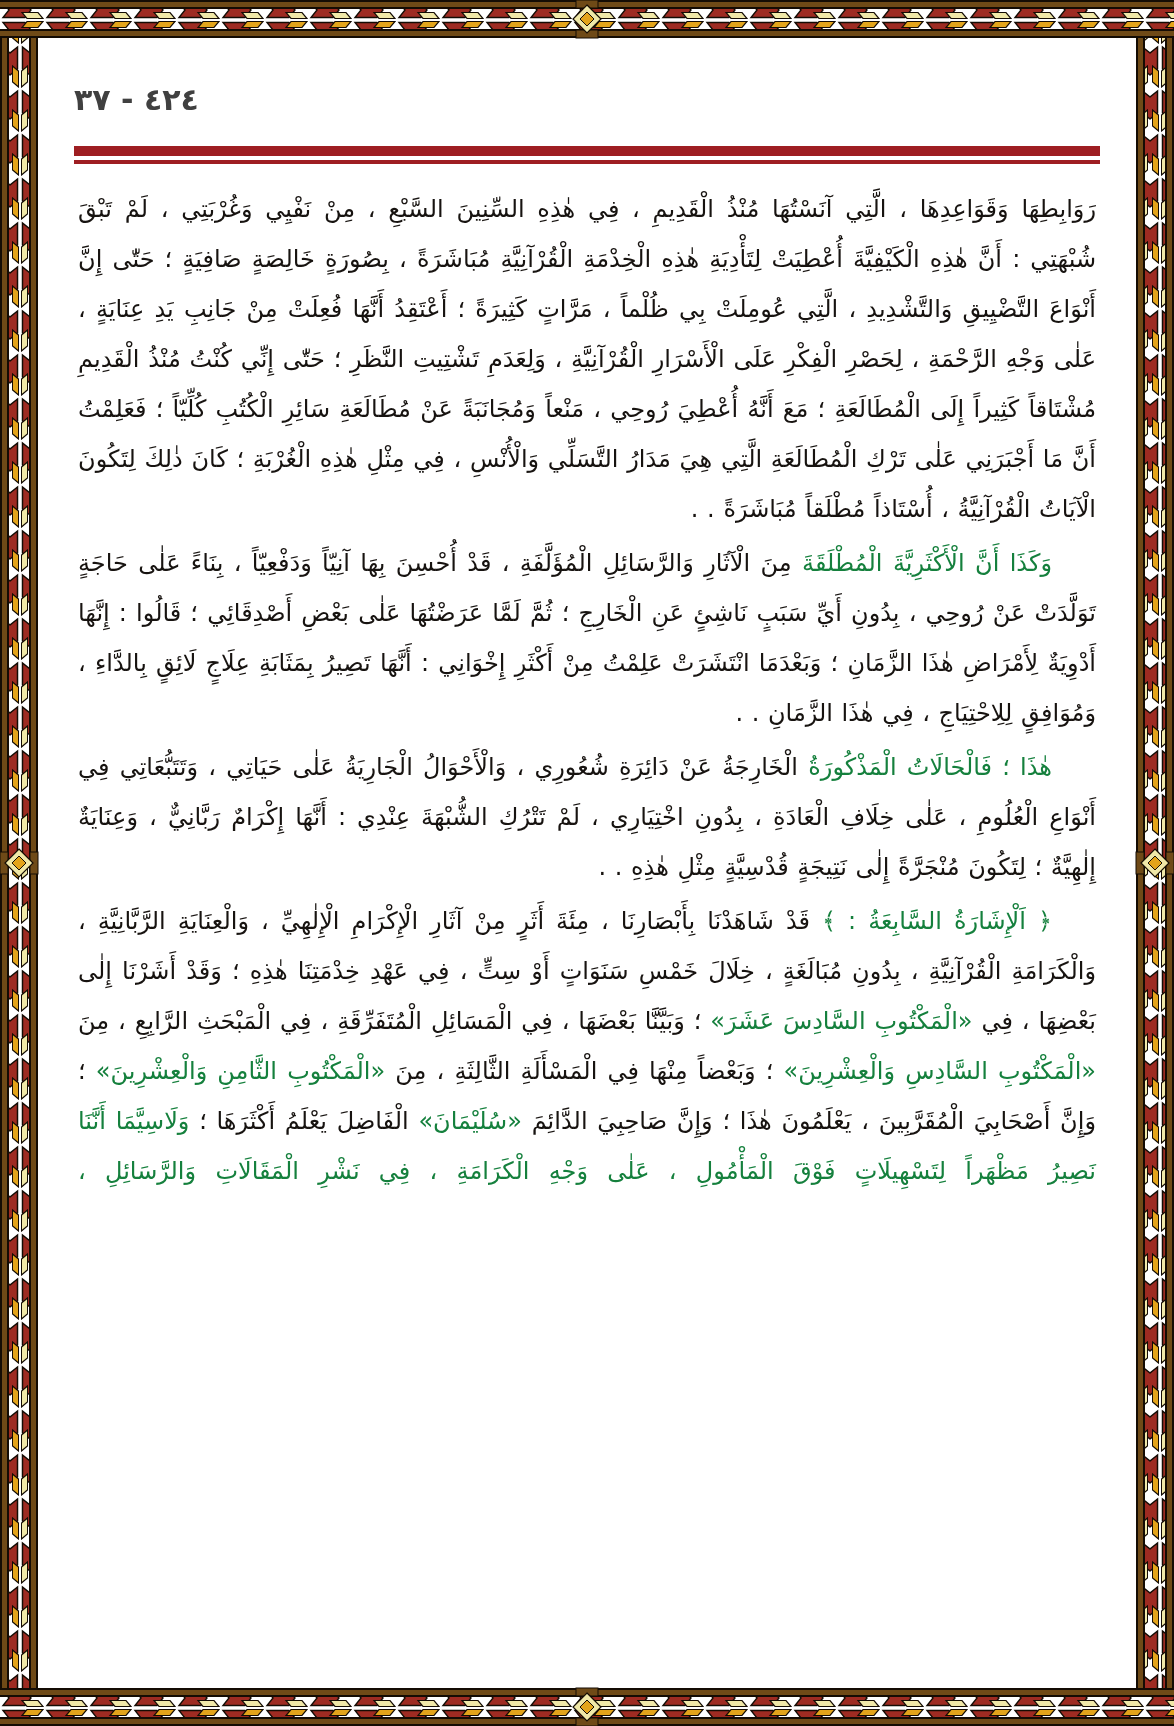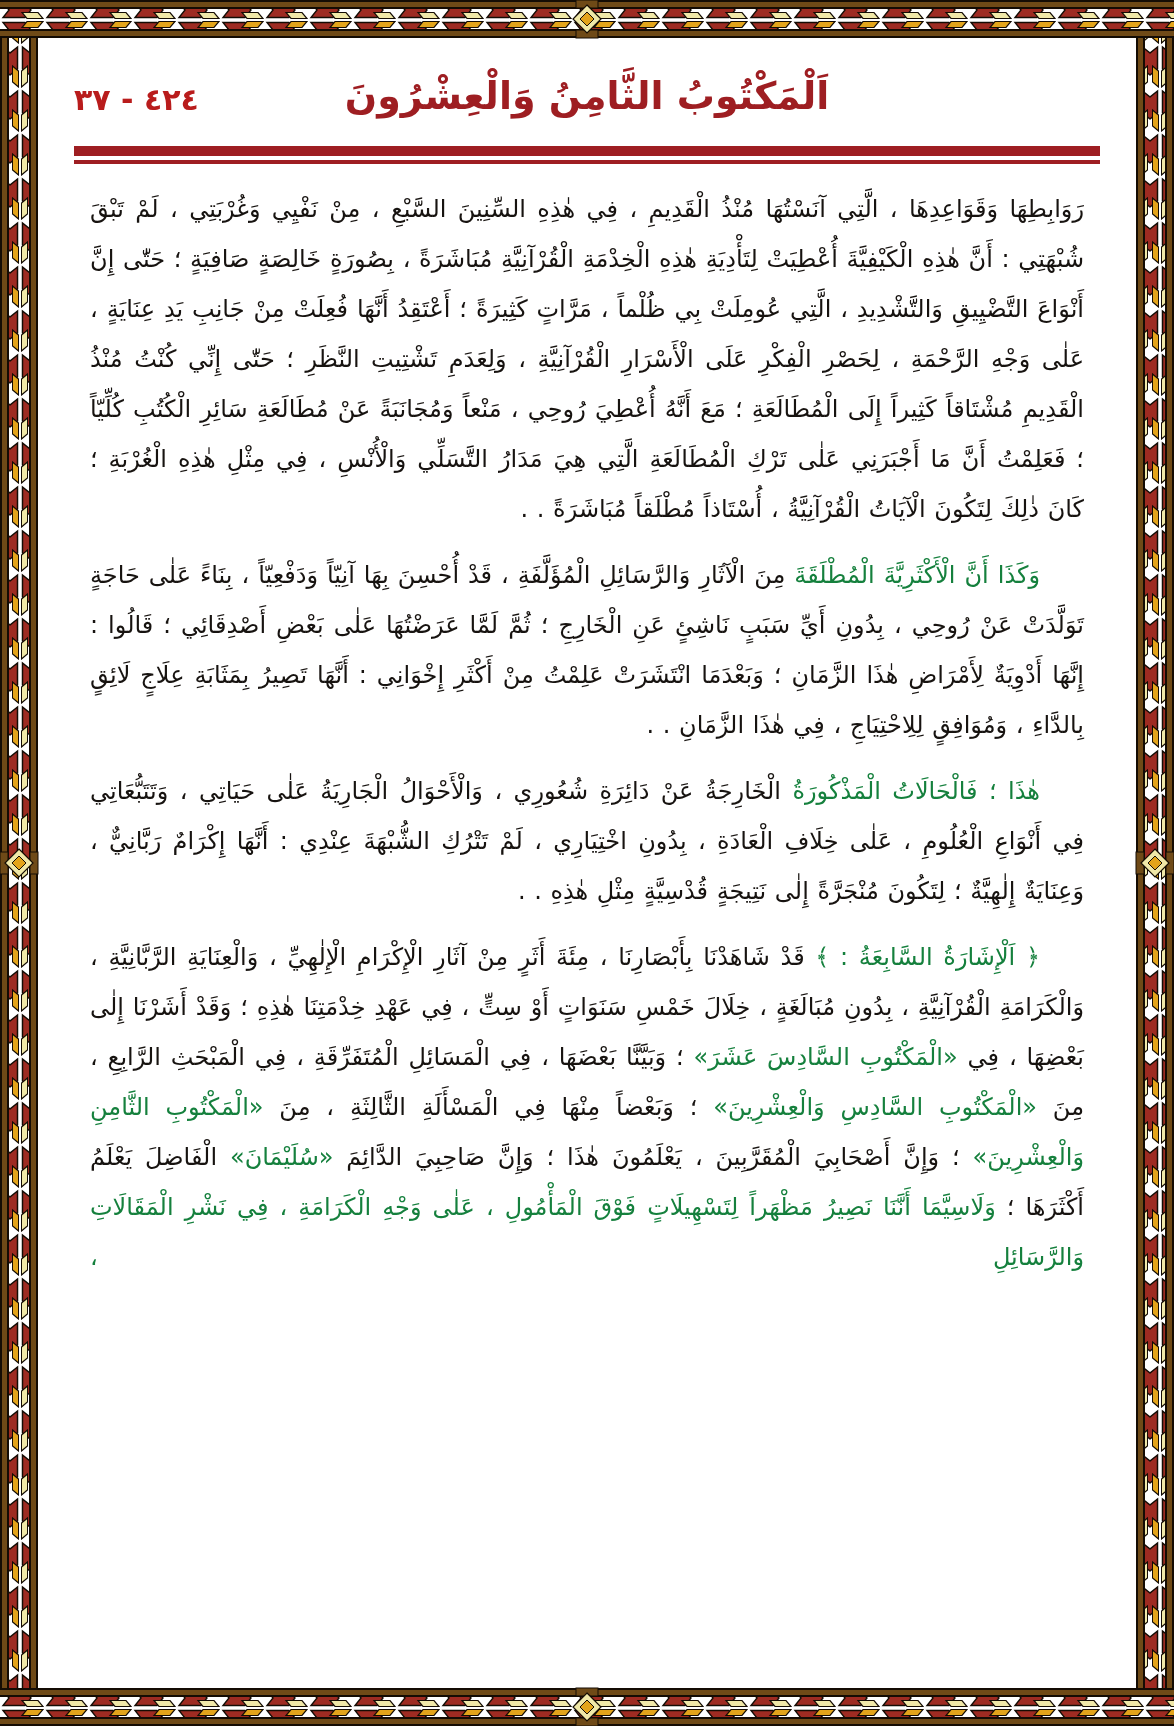--- a/index.html
+++ b/index.html
@@ -15,42 +15,42 @@
   .frame{position:absolute;inset:0;pointer-events:none;}
   .content{
     position:absolute;
     top:38px;right:38px;bottom:38px;left:38px;
     padding:14px 36px 0 36px;
     overflow:hidden;
   }
   .header{position:relative;height:88px;}
   .page-number{
     position:absolute;left:0;top:30px;
-    color:#b91c1c;font-size:30px;font-weight:bold;
+    color:#404040;font-size:30px;font-weight:bold;
     letter-spacing:1px;
     direction:rtl;
     text-align:center;
   }
   .page-title{
     text-align:center;
     padding-top:22px;
     color:#9e1e22;font-size:38px;font-weight:bold;
   }
   .header-rule{height:22px;margin-top:6px;}
   .rule-thick{height:10px;background:#9e1e22;}
   .rule-thin{height:4px;background:#9e1e22;margin-top:4px;}
   .body-text{
     margin-top:16px;
     font-size:24px;
     line-height:50px;
     color:#171310;
     text-align:justify;
     word-spacing:1px;
   }
-  .body-text p{margin:16px;padding:0;}
+  .body-text p{margin:4px;padding:0;}
   .para-indent{text-indent:44px;}
   .justify-last{text-align-last:justify;}
   .seg-black{color:#171310;}
   .seg-red{color:#15803d;}
 </style>
 </head>
 <body>
 
 <div class="page">
 
@@ -112,21 +112,20 @@
       <rect x="1166" y="852" width="8" height="22" fill="#6f4a17" stroke="#140c04" stroke-width="1"></rect>
       <path d="M1155 849 L1169 863 L1155 877 L1141 863 Z" fill="#f0e8a8" stroke="#140c04" stroke-width="1.2"></path>
       <path d="M1155 856 L1162 863 L1155 870 L1148 863 Z" fill="#e3a41b" stroke="#140c04" stroke-width="1"></path>
     </g>
   </svg>
 
   <div class="content">
 
     <div class="header">
       <div class="page-number">٤٢٤ - ٣٧</div>
-      <div class="page-title">اَلْمَكْتُوبُ الثَّامِنُ وَالْعِشْرُونَ</div>
     </div>
 
     <div class="header-rule">
       <div class="rule-thick"></div>
       <div class="rule-thin"></div>
     </div>
 
     <div class="body-text">
       <p><span class="seg-black">رَوَابِطِهَا وَقَوَاعِدِهَا ، الَّتِي آنَسْتُهَا مُنْذُ الْقَدِيمِ ، فِي هٰذِهِ السِّنِينَ السَّبْعِ ، مِنْ نَفْيِي وَغُرْبَتِي ، لَمْ تَبْقَ شُبْهَتِي : أَنَّ هٰذِهِ الْكَيْفِيَّةَ أُعْطِيَتْ لِتَأْدِيَةِ هٰذِهِ الْخِدْمَةِ الْقُرْآنِيَّةِ مُبَاشَرَةً ، بِصُورَةٍ خَالِصَةٍ صَافِيَةٍ ؛ حَتّٰى إِنَّ أَنْوَاعَ التَّضْيِيقِ وَالتَّشْدِيدِ ، الَّتِي عُومِلَتْ بِي ظُلْماً ، مَرَّاتٍ كَثِيرَةً ؛ أَعْتَقِدُ أَنَّهَا فُعِلَتْ مِنْ جَانِبِ يَدِ عِنَايَةٍ ، عَلٰى وَجْهِ الرَّحْمَةِ ، لِحَصْرِ الْفِكْرِ عَلَى الْأَسْرَارِ الْقُرْآنِيَّةِ ، وَلِعَدَمِ تَشْتِيتِ النَّظَرِ ؛ حَتّٰى إِنِّي كُنْتُ مُنْذُ الْقَدِيمِ مُشْتَاقاً كَثِيراً إِلَى الْمُطَالَعَةِ ؛ مَعَ أَنَّهُ أُعْطِيَ رُوحِي ، مَنْعاً وَمُجَانَبَةً عَنْ مُطَالَعَةِ سَائِرِ الْكُتُبِ كُلِّيّاً ؛ فَعَلِمْتُ أَنَّ مَا أَجْبَرَنِي عَلٰى تَرْكِ الْمُطَالَعَةِ الَّتِي هِيَ مَدَارُ التَّسَلِّي وَالْأُنْسِ ، فِي مِثْلِ هٰذِهِ الْغُرْبَةِ ؛ كَانَ ذٰلِكَ لِتَكُونَ الْآيَاتُ الْقُرْآنِيَّةُ ، أُسْتَاذاً مُطْلَقاً مُبَاشَرَةً . .</span></p>
       <p class="para-indent"><span class="seg-red">وَكَذَا أَنَّ الْأَكْثَرِيَّةَ الْمُطْلَقَةَ </span><span class="seg-black">مِنَ الْآثَارِ وَالرَّسَائِلِ الْمُؤَلَّفَةِ ، قَدْ أُحْسِنَ بِهَا آنِيّاً وَدَفْعِيّاً ، بِنَاءً عَلٰى حَاجَةٍ تَوَلَّدَتْ عَنْ رُوحِي ، بِدُونِ أَيِّ سَبَبٍ نَاشِئٍ عَنِ الْخَارِجِ ؛ ثُمَّ لَمَّا عَرَضْتُهَا عَلٰى بَعْضِ أَصْدِقَائِي ؛ قَالُوا : إِنَّهَا أَدْوِيَةٌ لِأَمْرَاضِ هٰذَا الزَّمَانِ ؛ وَبَعْدَمَا انْتَشَرَتْ عَلِمْتُ مِنْ أَكْثَرِ إِخْوَانِي : أَنَّهَا تَصِيرُ بِمَثَابَةِ عِلَاجٍ لَائِقٍ بِالدَّاءِ ، وَمُوَافِقٍ لِلِاحْتِيَاجِ ، فِي هٰذَا الزَّمَانِ . .</span></p>

